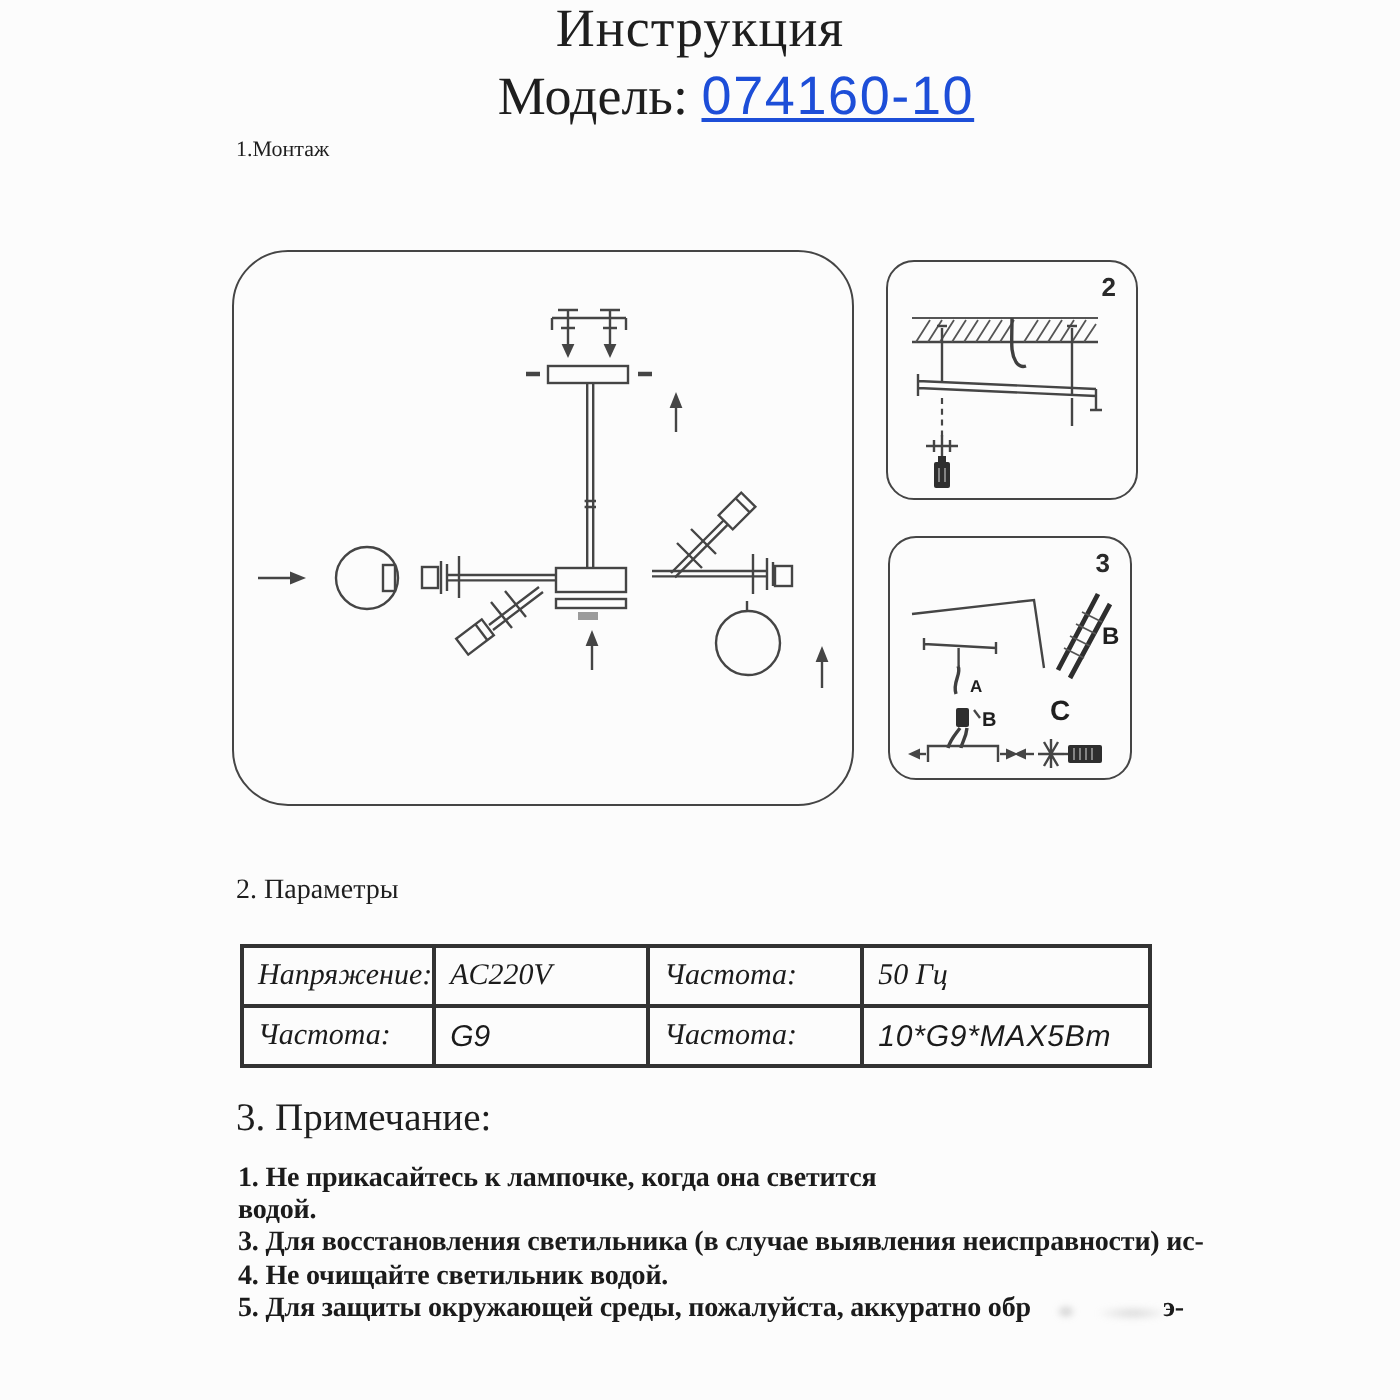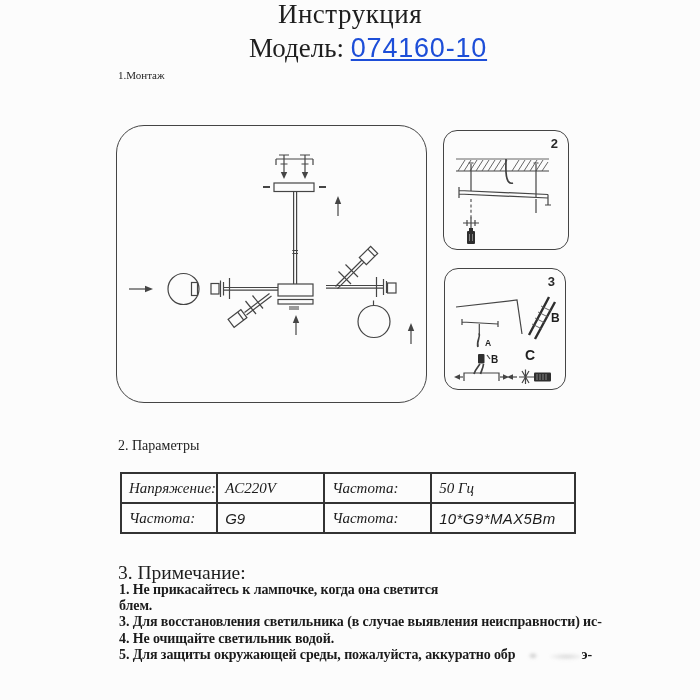--- a/index.html
+++ b/index.html
@@ -6,21 +6,21 @@
   .page{position:relative;width:700px;height:700px;background:#fcfcfc;overflow:hidden;
         font-family:"Liberation Serif",serif;color:#1e1e1e;}
   .title{position:absolute;top:-1px;left:0;width:700px;text-align:center;
          font-size:27px;letter-spacing:.5px;}
   .subtitle{position:absolute;top:33px;left:0;width:700px;text-align:center;padding-left:36px;
             box-sizing:border-box;font-size:27px;}
   .model-number{font-family:"Liberation Sans",sans-serif;font-size:27px;letter-spacing:.8px;
             color:#1d4ed8;text-decoration:underline;}
   .h-montage{position:absolute;left:118px;top:69px;font-size:11px;}
   .h-params{position:absolute;left:118px;top:438px;font-size:14px;}
-  .h-notes{position:absolute;left:118px;top:562px;font-size:19.5px;}
+  .h-notes{position:absolute;left:118px;top:549px;font-size:19.5px;}
 
   .figbox{position:absolute;border:1.6px solid #454545;background:#fcfcfc;box-sizing:border-box;}
   .fig-main{left:116px;top:125px;width:311px;height:278px;border-radius:28px;}
   .fig-p2{left:443px;top:130px;width:126px;height:120px;border-radius:14px;}
   .fig-p3{left:444px;top:268px;width:122px;height:122px;border-radius:14px;}
   .fig-num{position:absolute;top:5px;right:10px;font-family:"Liberation Sans",sans-serif;
            font-weight:bold;font-size:13px;color:#2a2a2a;}
   .figbox svg{position:absolute;left:0;top:0;}
   svg .ln{stroke:#454545;stroke-width:1.2;fill:none;}
   svg .thin{stroke:#555;stroke-width:.9;fill:none;}
@@ -227,21 +227,21 @@
       <td>Частота:</td>
       <td class="val-sans-sm">10*G9*MAX5Вт</td>
     </tr>
   </tbody>
     </table>
 
   <div class="h-notes">3. Примечание:</div>
 
   <div class="notes">
     <div class="note-line">1. Не прикасайтесь к лампочке, когда она светится</div>
-    <div class="note-line">блем.</div>
+    <div class="note-line">водой.</div>
     <div class="note-line">3. Для восстановления светильника (в случае выявления неисправности) ис-</div>
     <div class="note-line">4. Не очищайте светильник водой.</div>
     <div class="note-line note5">
       <span>5. Для защиты окружающей среды, пожалуйста, аккуратно обр</span>
       <span class="blur-patch"></span>
       <span>э-</span>
     </div>
   </div>
 
 </div>

